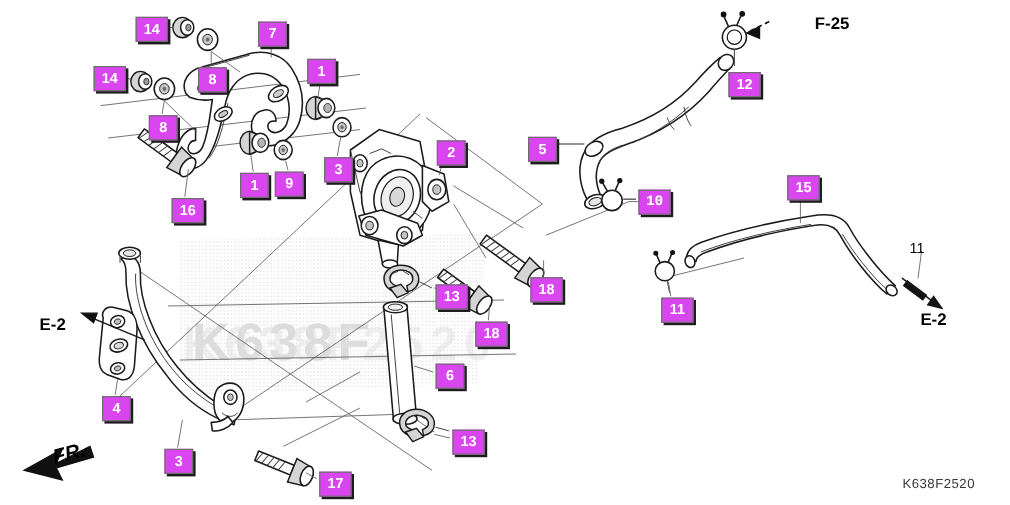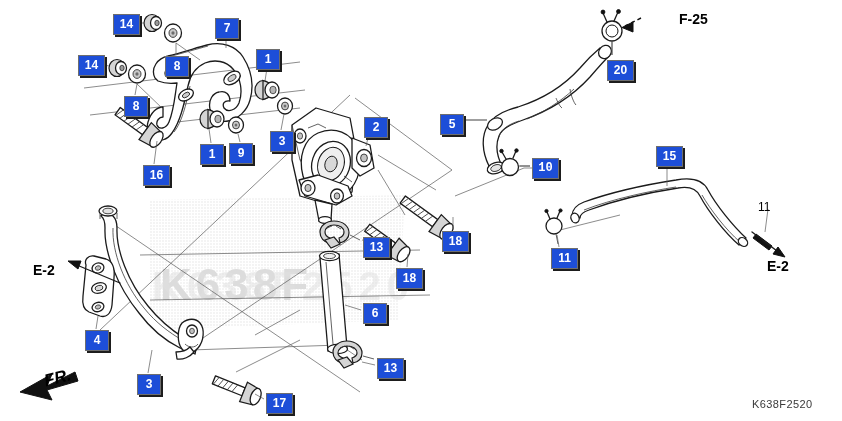--- a/index.html
+++ b/index.html
@@ -4,21 +4,21 @@
 <title>Parts Diagram</title>
 <style>
   html,body{margin:0;padding:0;background:#ffffff;}
   body{font-family:"Liberation Sans",sans-serif;}
   #stage{position:relative;width:842px;height:421px;background:#fff;overflow:hidden;}
 
   
   .callout{
     position:absolute;
     width:22px;height:19px;
-    background:#1d4ed8;
+    background:#d946ef;
     border:1px solid #6e6e6e;
     box-shadow:2px 2px 0 #1d1d1d;
     color:#ffffff;
     font-family:"Liberation Sans",sans-serif;
     font-size:12px;font-weight:700;
     line-height:19px;text-align:center;
     letter-spacing:0px;
     z-index:40;
     user-select:none;
   }
@@ -435,21 +435,21 @@
       <path d="M264,399 L255,394"></path>
       <path d="M768,209 L765,232"></path>
     </g>
   </svg>
 
   <div class="callout w3" style="left:113px;top:14px;">14</div>
   <div class="callout" style="left:215px;top:18px;">7</div>
   <div class="callout w3" style="left:78px;top:55px;">14</div>
   <div class="callout" style="left:256px;top:49px;">1</div>
   <div class="callout" style="left:165px;top:56px;">8</div>
-  <div class="callout w3" style="left:607px;top:60px;">20</div>
+  <div class="callout w3" style="left:607px;top:60px;">12</div>
   <div class="callout" style="left:124px;top:96px;">8</div>
   <div class="callout" style="left:270px;top:131px;">3</div>
   <div class="callout" style="left:364px;top:117px;">2</div>
   <div class="callout" style="left:440px;top:114px;">5</div>
   <div class="callout" style="left:200px;top:144px;">1</div>
   <div class="callout" style="left:229px;top:143px;">9</div>
   <div class="callout w3" style="left:532px;top:158px;font-family:Liberation Mono, monospace;">10</div>
   <div class="callout w3" style="left:656px;top:146px;">15</div>
   <div class="callout w3" style="left:143px;top:165px;text-align:center;">16</div>
   <div class="callout w3" style="left:442px;top:231px;">18</div>

